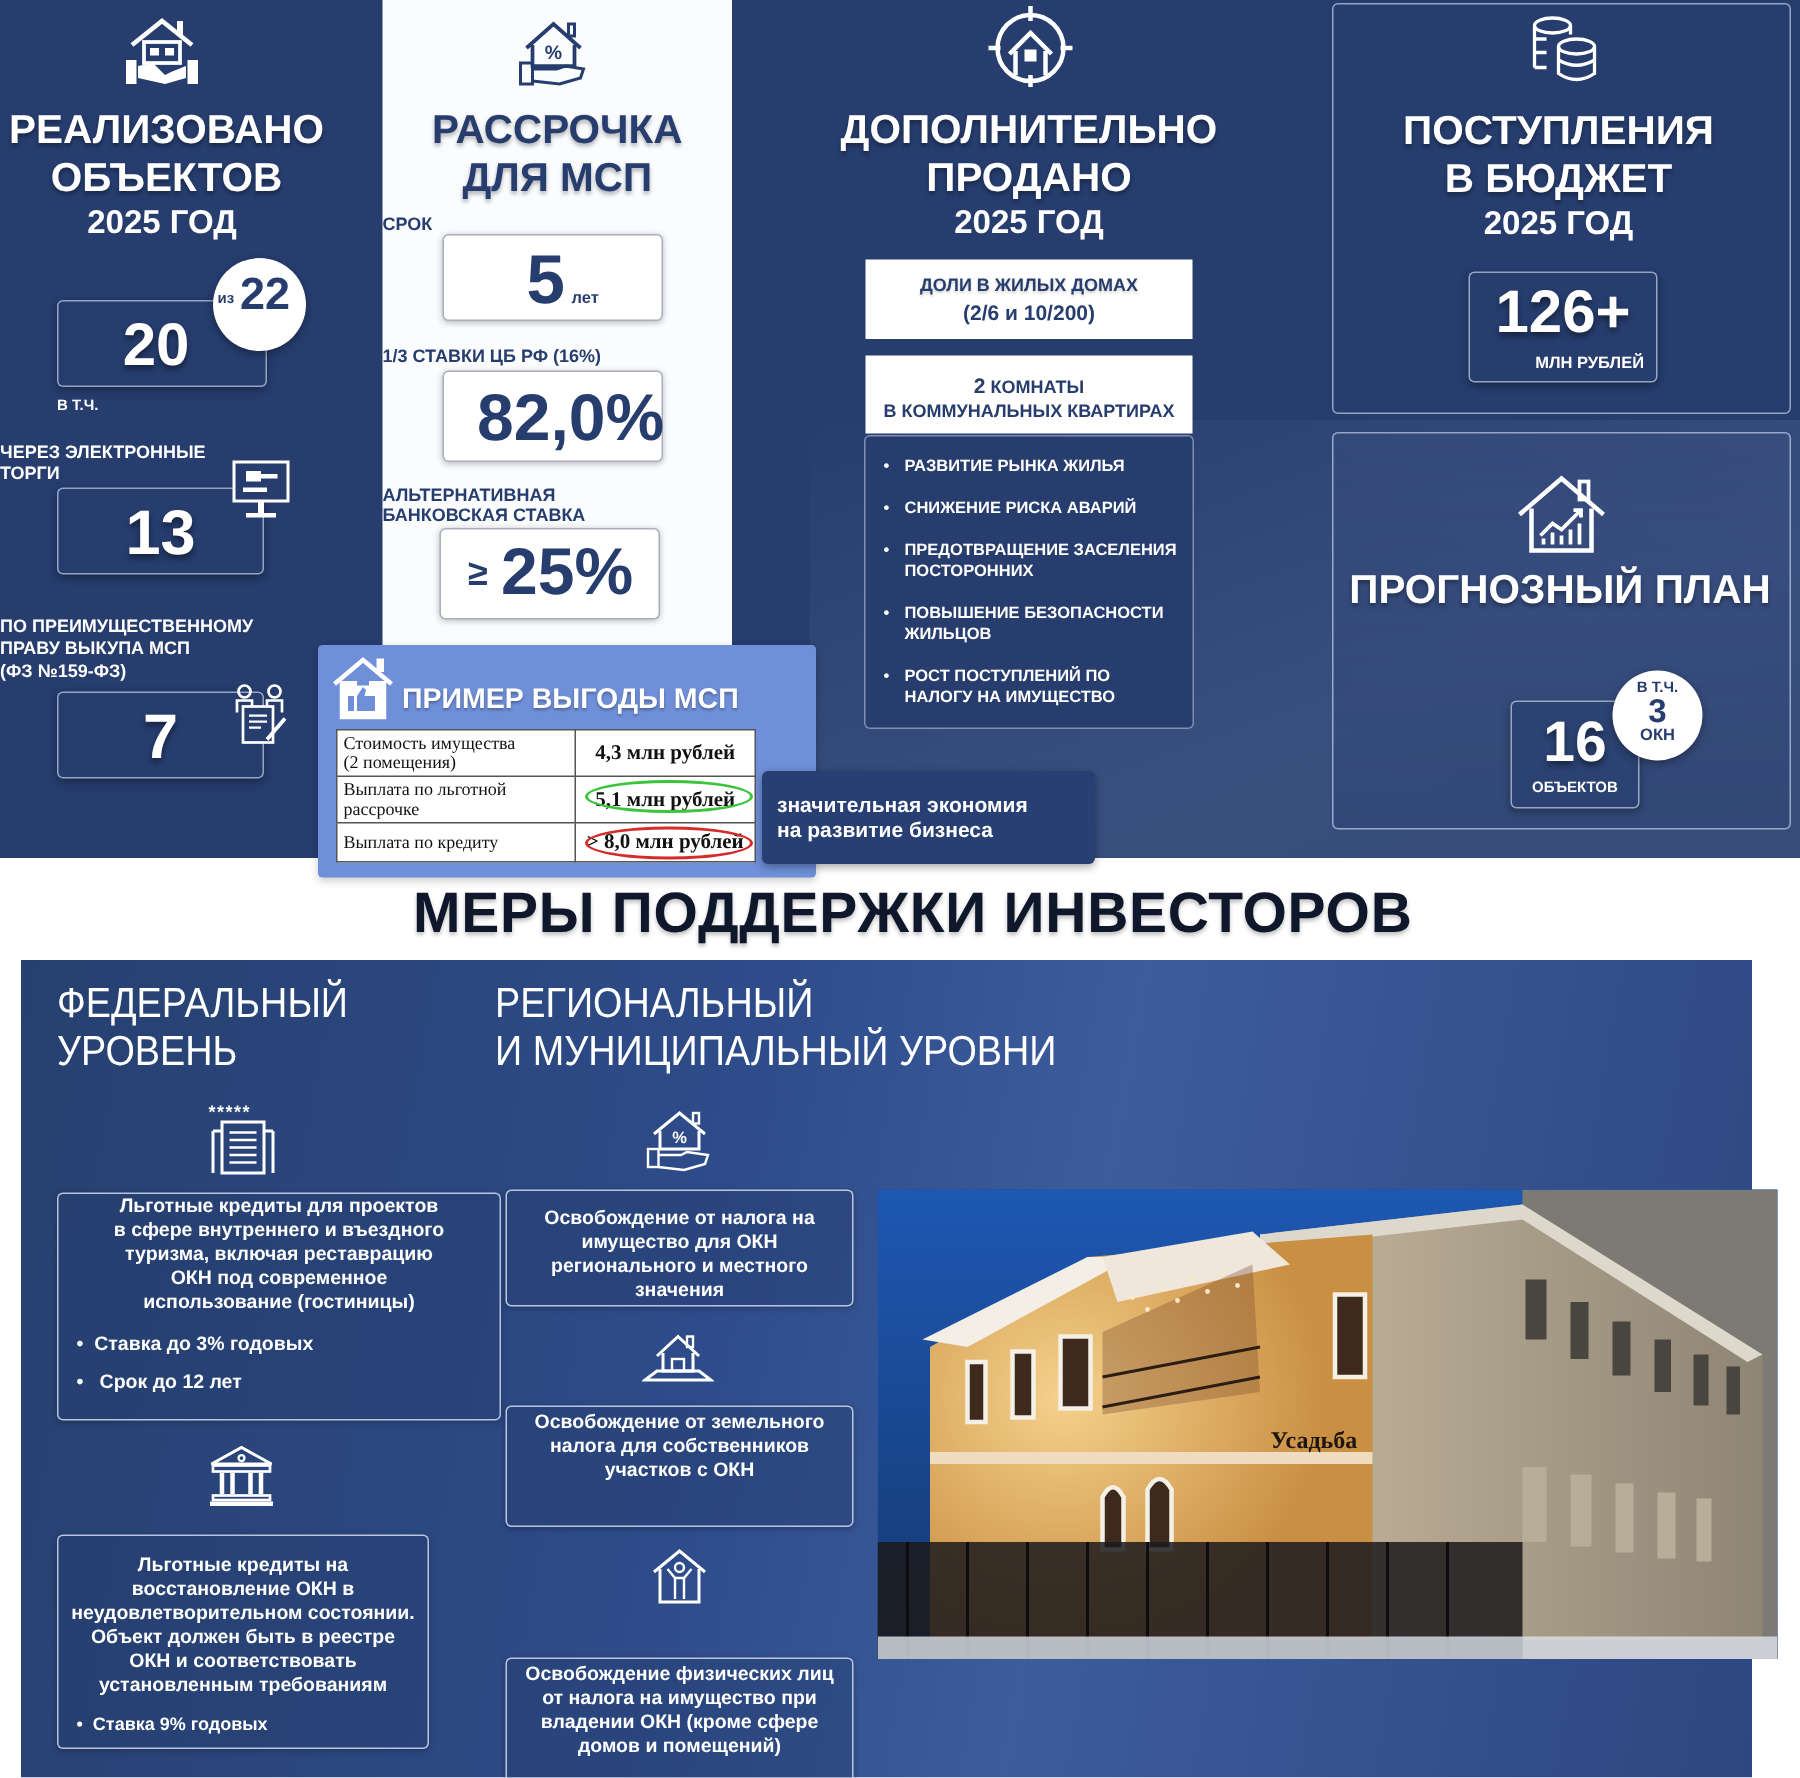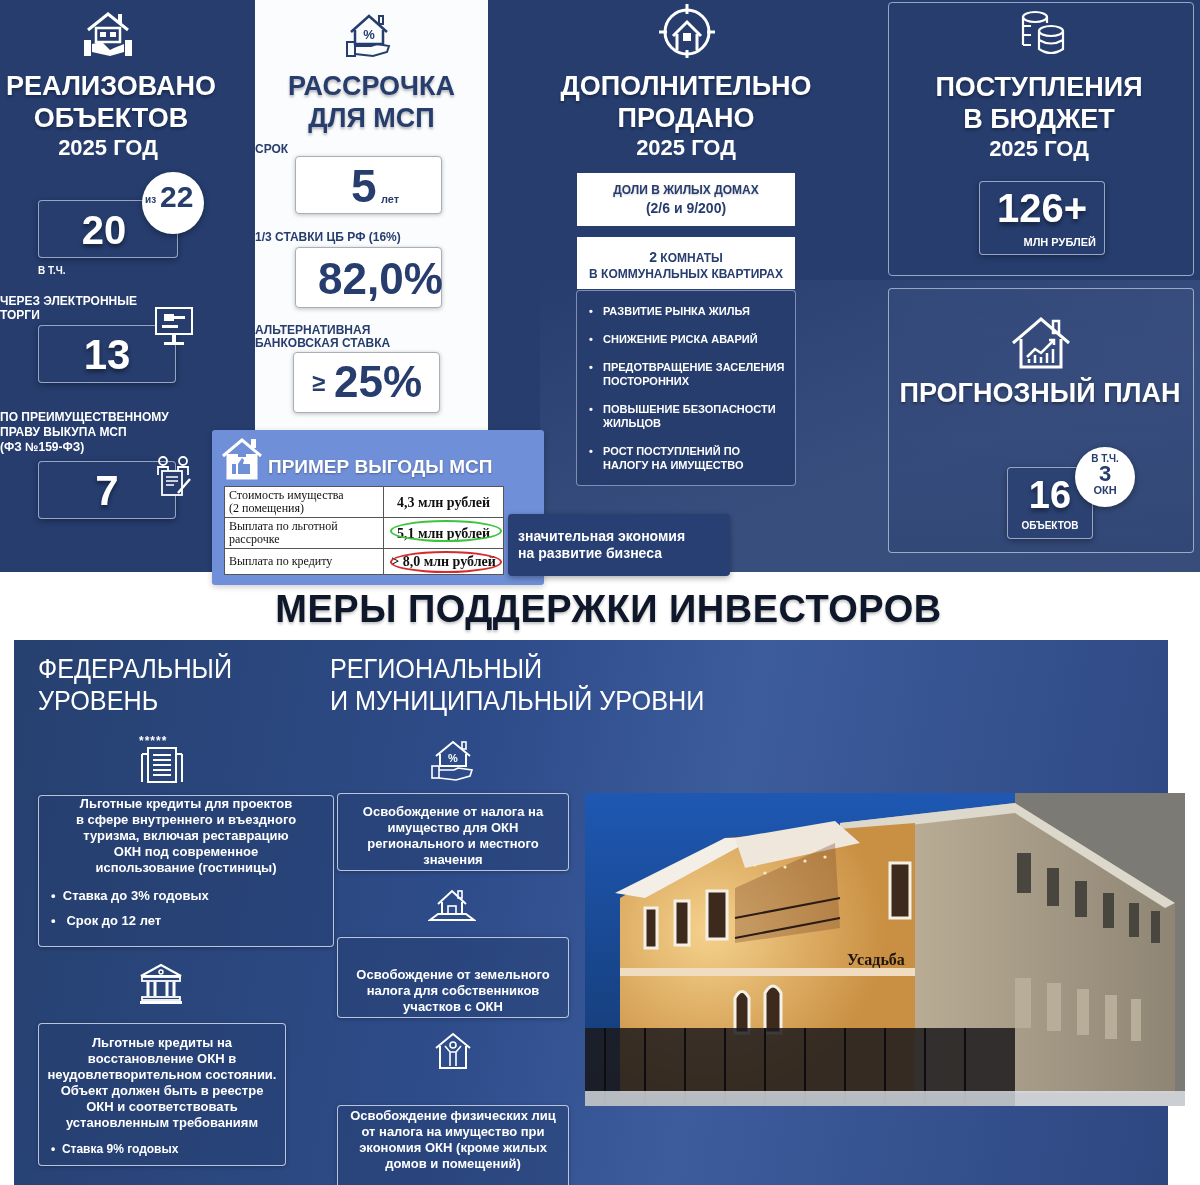--- a/index.html
+++ b/index.html
@@ -182,21 +182,21 @@
     <path d="M16 34 L30 20 L44 34" stroke="#fff" stroke-width="3" fill="none"></path>
     <path d="M20 32 V48 M40 32 V48" stroke="#fff" stroke-width="3"></path>
     <rect x="26" y="31" width="8" height="8" fill="#fff"></rect>
   </svg>
   <div class="h1 abs" style="left:500px;top:70px;width:372px">ДОПОЛНИТЕЛЬНО</div>
   <div class="h1 abs" style="left:500px;top:102px;width:372px">ПРОДАНО</div>
   <div class="h2 abs" style="left:500px;top:134px;width:372px">2025 ГОД</div>
 
   <div class="wpanel" style="left:577px;top:173px;width:218px;height:53px">
     <div style="font-size:12px;margin-top:10px;text-shadow:0 1px 2px rgba(0,0,0,0.2)">ДОЛИ В ЖИЛЫХ ДОМАХ</div>
-    <div style="font-size:14px;margin-top:3px">(2/6 и 9/200)</div>
+    <div style="font-size:14px;margin-top:3px">(2/6 и 10/200)</div>
   </div>
   <div class="wpanel" style="left:577px;top:237px;width:218px;height:52px">
     <div style="font-size:12px;margin-top:12px"><span style="font-size:14px">2</span> <span>КОМНАТЫ</span></div>
     <div style="font-size:12px;margin-top:2px">В КОММУНАЛЬНЫХ КВАРТИРАХ</div>
   </div>
 
   <ul class="bullets" style="padding-top:13px">
     <li><span>РАЗВИТИЕ РЫНКА ЖИЛЬЯ</span></li>
     <li><span>СНИЖЕНИЕ РИСКА АВАРИЙ</span></li>
     <li><span>ПРЕДОТВРАЩЕНИЕ ЗАСЕЛЕНИЯ</span><br><span>ПОСТОРОННИХ</span></li>
@@ -300,36 +300,36 @@
     <div>значения</div>
   </div>
 
   <svg class="abs" style="left:414px;top:246px" width="48" height="38" viewBox="0 0 48 38">
     <path d="M10 18 L24 5 L38 18" stroke="#fff" stroke-width="2" fill="none"></path>
     <rect x="30" y="5" width="4" height="7" fill="none" stroke="#fff" stroke-width="1.6"></rect>
     <path d="M14 16 V28 H34 V16" stroke="#fff" stroke-width="2" fill="none"></path>
     <rect x="20" y="20" width="8" height="8" fill="none" stroke="#fff" stroke-width="1.6"></rect>
     <path d="M2 34 L10 28 H38 L46 34 Z" fill="none" stroke="#fff" stroke-width="2"></path>
   </svg>
-  <div class="card" style="left:323px;top:297px;width:232px;height:81px;padding-top:29px">
+  <div class="card" style="left:323px;top:297px;width:232px;height:81px;padding-top:2px">
     <div>Освобождение от земельного</div>
     <div>налога для собственников</div>
     <div>участков с ОКН</div>
   </div>
 
   <svg class="abs" style="left:418px;top:390px" width="42" height="40" viewBox="0 0 42 40">
     <path d="M4 18 L21 4 L38 18" stroke="#fff" stroke-width="2" fill="none"></path>
     <path d="M8 16 V38 H34 V16" stroke="#fff" stroke-width="2" fill="none"></path>
     <circle cx="21" cy="15" r="3" fill="none" stroke="#fff" stroke-width="1.6"></circle>
     <path d="M13 16 L18 22 H24 L29 16 M18 22 V36 M24 22 V36" stroke="#fff" stroke-width="1.6" fill="none"></path>
   </svg>
   <div class="card" style="left:323px;top:465px;width:232px;height:99px;padding-top:2px">
     <div>Освобождение физических лиц</div>
     <div>от налога на имущество при</div>
-    <div>экономия ОКН (кроме жилых</div>
+    <div>владении ОКН (кроме сфере</div>
     <div>домов и помещений)</div>
   </div>
 </div>
 
 <div id="photo">
   <svg width="600" height="313" viewBox="0 0 600 313">
     <defs>
       <linearGradient id="sky" x1="0" y1="0" x2="0" y2="1">
           <stop offset="0" stop-color="#1e58b3"></stop>
           <stop offset="1" stop-color="#14386e"></stop>

